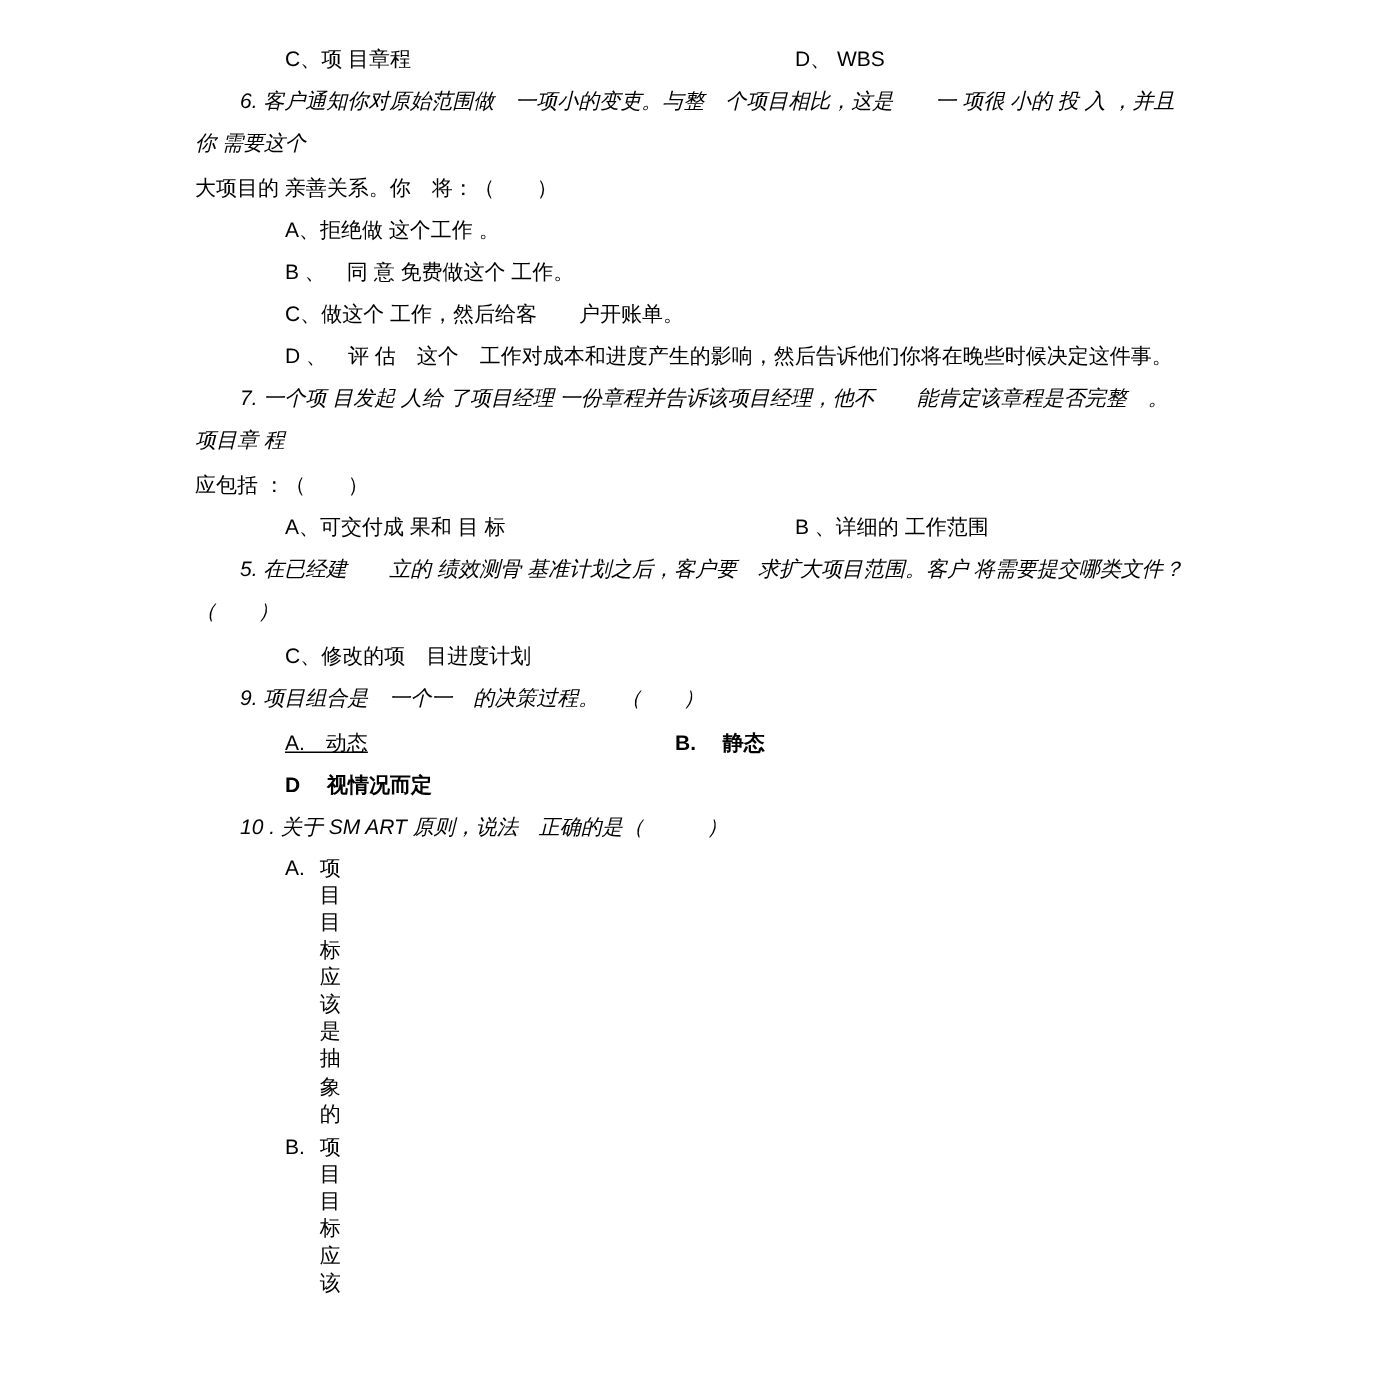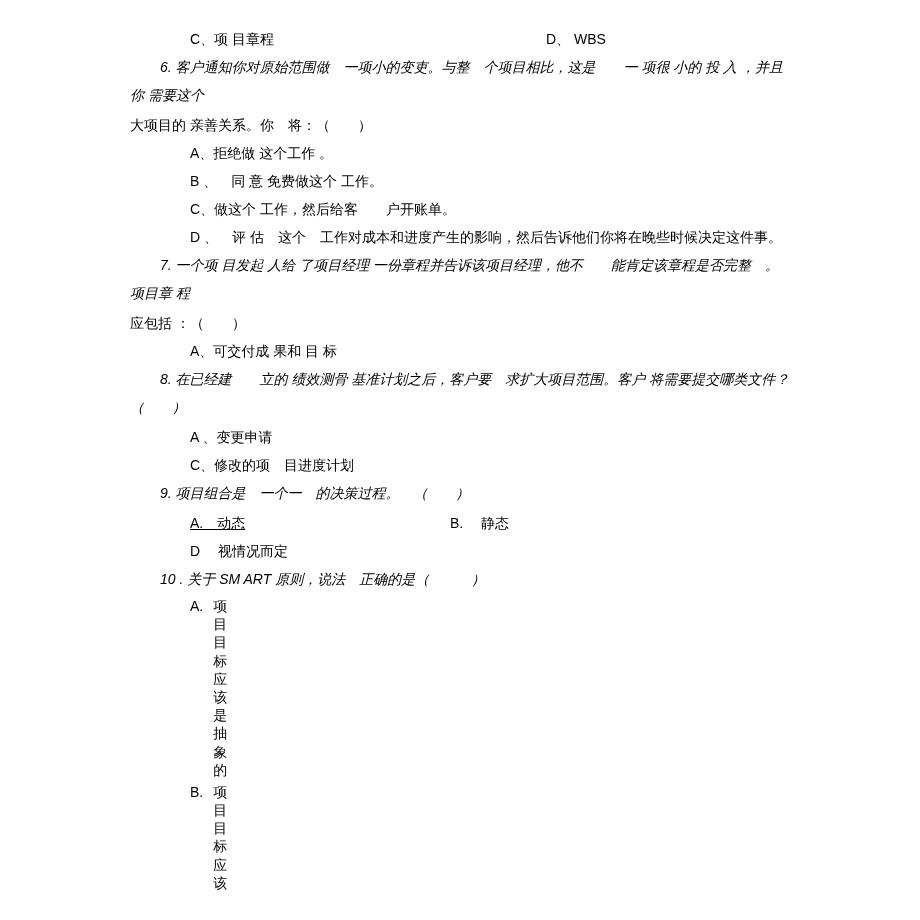--- a/index.html
+++ b/index.html
@@ -9,24 +9,24 @@
       line-height: 2;
       color: #000;
       background: #fff;
       padding: 25px 130px;
       width: 920px;
     }
     .indent1 { padding-left: 60px; align-items: flex-end; }
     .para { text-indent: 30px; margin-bottom: 2px; font-style: italic; }
     .col2 { display: flex; }
     .col2 .left { width: 340px; }
-    .col2 .right { flex: 1; margin-left: 16px; }
+    .col2 .right { flex: 1; }
     .col2b { display: flex; }
     .col2b .left { width: 260px; text-decoration: underline; }
-    .col2b .right { flex: 1; }
+    .col2b .right { flex: 1; font-weight: bold; }
     .vertical {
       display: flex;
       flex-direction: column;
       line-height: 1.3;
       width: 16px;
     }
     .vrow { display: flex; align-items: flex-start; padding-left: 60px; margin-top: 4px; }
     .vrow .label { margin-right: 10px; line-height: 1.3; }
   </style>
 </head>
@@ -41,27 +41,27 @@
 <div>大项目的 亲善关系。你　将：（　　）</div>
 <div class="indent1">A、拒绝做 这个工作 。</div>
 <div class="indent1">B 、　同 意 免费做这个 工作。</div>
 <div class="indent1">C、做这个 工作，然后给客　　户开账单。</div>
 <div class="indent1">D 、　评 估　这个　工作对成本和进度产生的影响，然后告诉他们你将在晚些时候决定这件事。</div>
 
 <div class="para">7.   一个项 目发起 人给  了项目经理  一份章程并告诉该项目经理，他不　　能肯定该章程是否完整　。项目章 程</div>
 <div>应包括 ：（　　）</div>
 <div class="col2 indent1">
   <div class="left">A、可交付成   果和 目 标</div>
+  <div class="right">B 、详细的 工作范围</div>
 </div>
 <div class="col2 indent1">
 </div>
 
-<div class="para">8.  在已经建　　立的 绩效测骨 基准计划之后，客户要　求扩大项目范围。客户  将需要提交哪类文件？　（　　）</div>
+<div class="para">5.  在已经建　　立的 绩效测骨 基准计划之后，客户要　求扩大项目范围。客户  将需要提交哪类文件？　（　　）</div>
 <div class="col2 indent1">
-  <div class="left">A 、变更申请</div>
 </div>
 <div class="col2 indent1">
   <div class="left">C、修改的项　目进度计划</div>
 </div>
 
 <div class="para">9.  项目组合是　一个一　的决策过程。　（　　）</div>
 <div class="col2b indent1">
   <div class="left">A.　动态</div>
   <div class="right">B.　 静态</div>
 </div>

